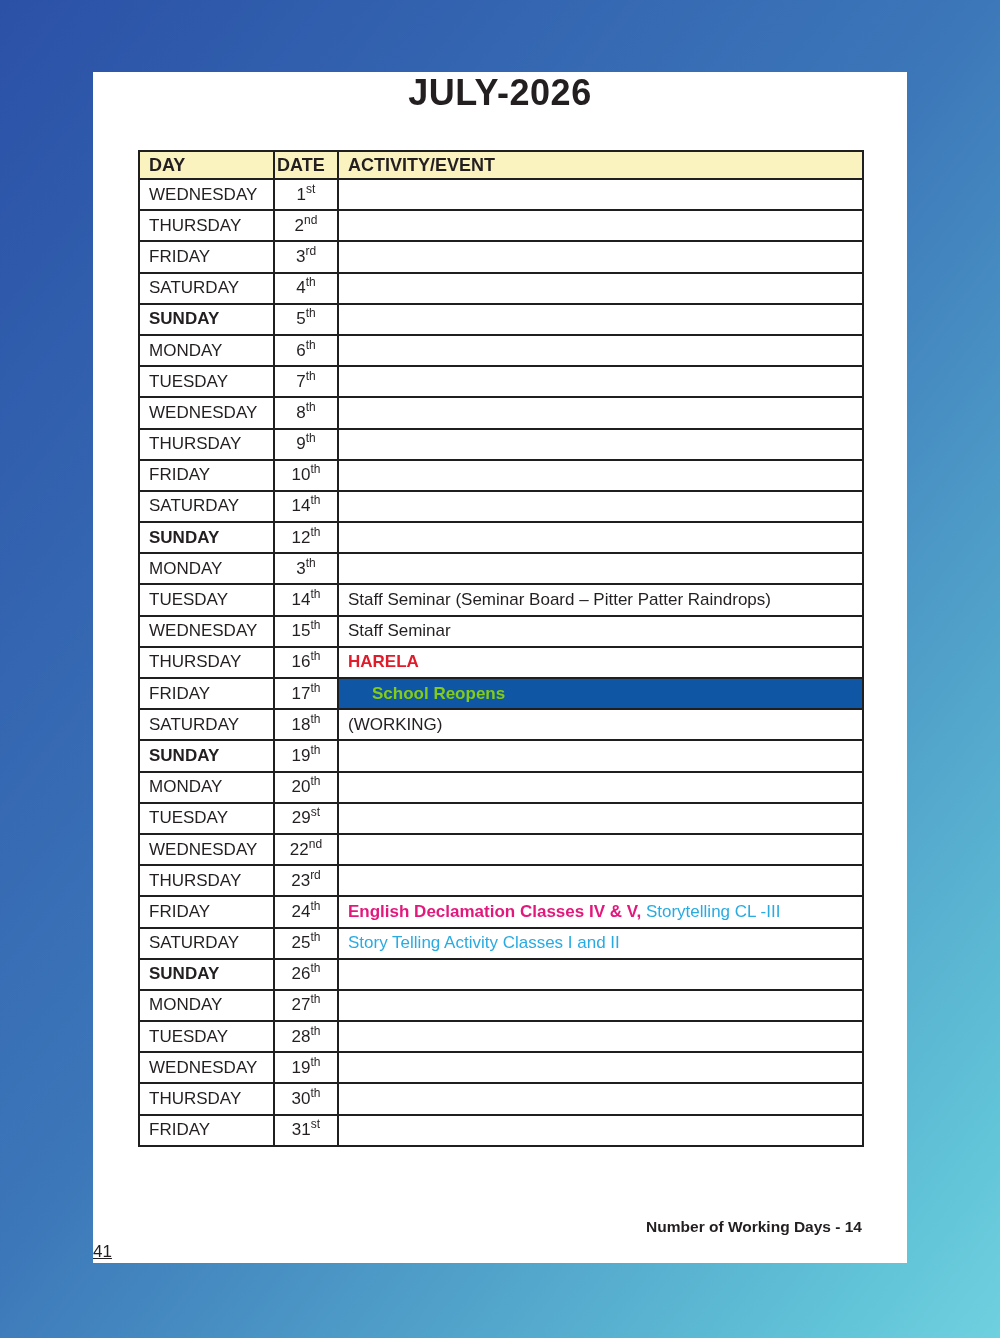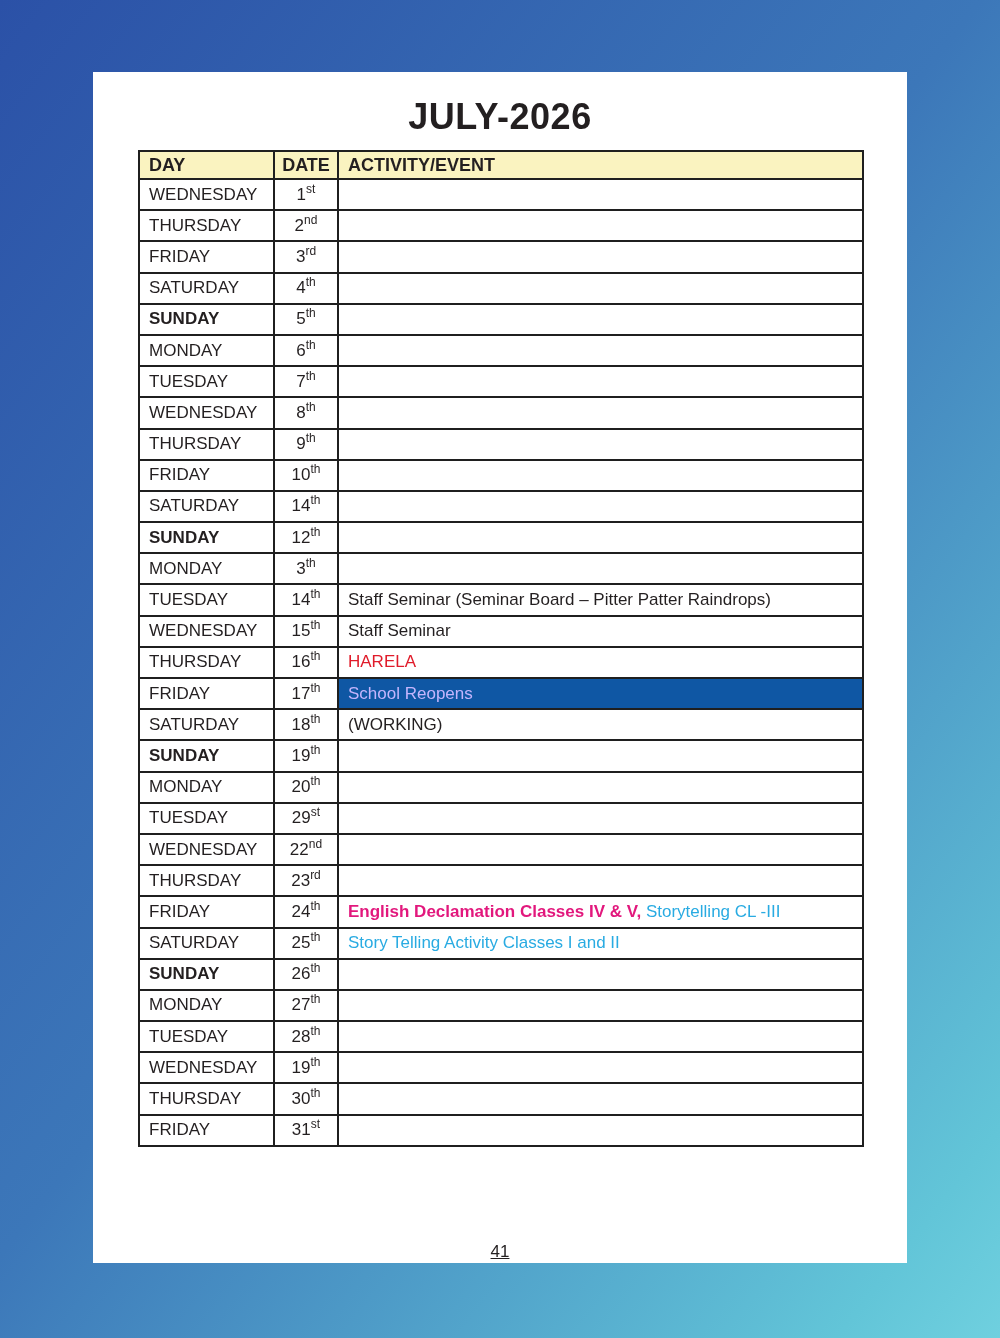--- a/index.html
+++ b/index.html
@@ -28,21 +28,20 @@
   }
   .page-card {
     position: absolute;
     left: 93px;
     top: 72px;
     width: 814px;
     height: 1191px;
     background: #ffffff;
   }
   .page-title {
-    margin-top: 24px;
     text-align: center;
     font-size: 36px;
     font-weight: 700;
     letter-spacing: 0.5px;
     color: #231f20;
   }
   table.calendar {
     position: absolute;
     left: 45px;
     top: 78px;
@@ -61,53 +60,52 @@
     white-space: nowrap;
   }
   table.calendar th {
     background: var(--header-row-bg);
     height: 28px;
     text-align: left;
     padding: 0 9px;
     font-weight: 700;
     font-size: 18px;
   }
-  table.calendar th.th-date { text-align: center; padding: 0 2px; }
+  table.calendar th.th-date { padding: 0 2px; }
   table.calendar td { height: 31.2px; padding: 0 9px; }
   td.day-cell { font-weight: 400; }
   td.day-cell.bold { font-weight: 700; }
   td.date-cell { text-align: center; padding: 0 2px; }
   td.date-cell sup {
     font-size: 12px;
     line-height: 0;
     vertical-align: super;
   }
   td.activity-cell .seg { white-space: pre-wrap; }
   .seg.plain { color: #231f20; font-weight: 400; }
-  .seg.red-bold { color: var(--holiday-red); font-weight: 400; }
-  .seg.white-bold { color: #c4b5fd; font-weight: 400; }
+  .seg.red-bold { color: var(--holiday-red); font-weight: 700; }
+  .seg.white-bold { color: #84cc16; font-weight: 700; margin-left: 24px; }
   .seg.magenta-bold { color: var(--magenta); font-weight: 700; }
   .seg.cyan-bold { color: var(--cyan); font-weight: 400; }
   td.activity-cell.blue-fill { background: var(--event-highlight-bg); }
   .working-days-note {
     position: absolute;
     left: 45px;
     top: 1146px;
     width: 724px;
     text-align: right;
     font-size: 15.5px;
     font-weight: 700;
     color: #231f20;
   }
   .page-number {
     position: absolute;
     left: 0;
     top: 1170px;
     width: 100%;
-    text-align: center;
     font-size: 17px;
     color: #231f20;
     text-decoration: underline;
   }
 </style>
 </head>
 <body>
 
 <div class="backdrop">
   <div class="page-card">
@@ -309,16 +307,17 @@
       </tr>
 
       <tr>
         <td class="day-cell">FRIDAY</td>
         <td class="date-cell"><span>31</span><sup>st</sup></td>
         <td class="activity-cell"></td>
       </tr>
     </tbody>
     </table>
 
+    <div class="working-days-note">Number of Working Days - 14</div>
     <div class="page-number">41</div>
 
   </div>
 </div>
 
 </body></html>

